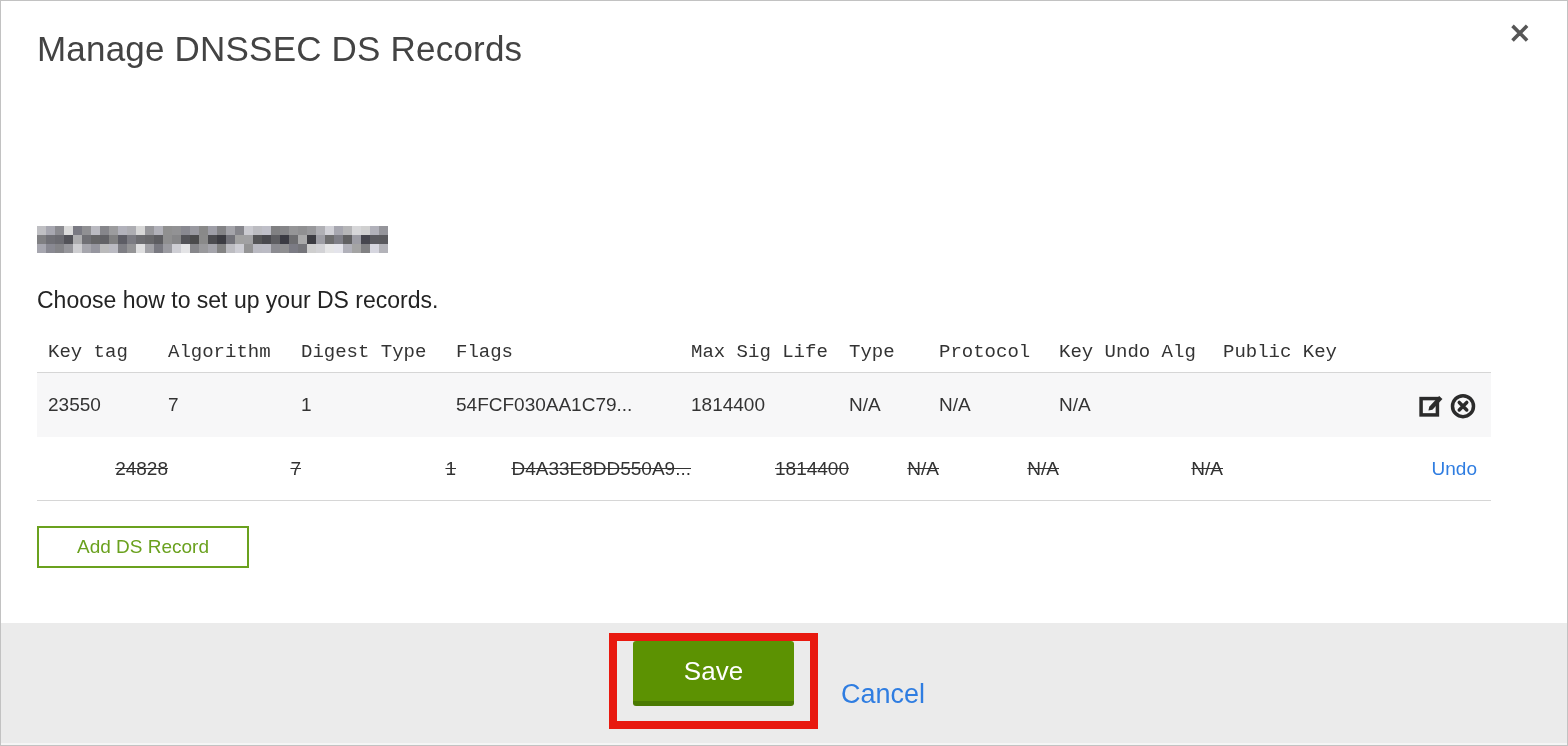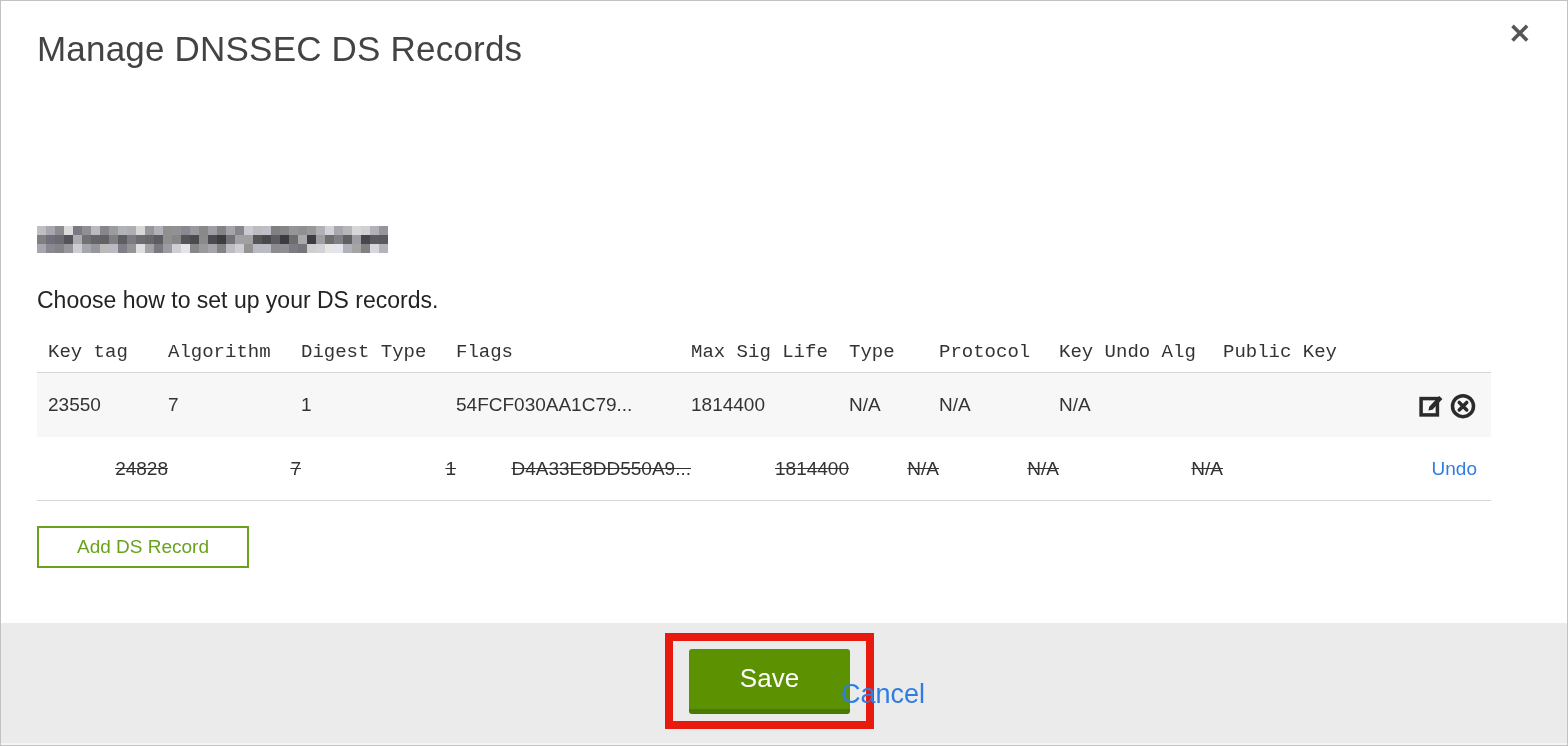--- a/index.html
+++ b/index.html
@@ -99,27 +99,26 @@
     left: 0;
     top: 622px;
     width: 100%;
     height: 124px;
     background: #ebebeb;
     border-bottom: 4px solid #f5f5f5;
   }
 
   .annotation-box {
     position: absolute;
-    left: 664px;
+    left: 608px;
     top: 10px;
     width: 209px;
     height: 96px;
     border: 8px solid #e8190f;
     display: flex;
-    align-items: center;
     justify-content: center;
     background: transparent;
   }
 
   .save-btn {
     width: 161px;
     height: 65px;
     background: #5c9202;
     border: none;
     border-bottom: 5px solid #4a7a02;

